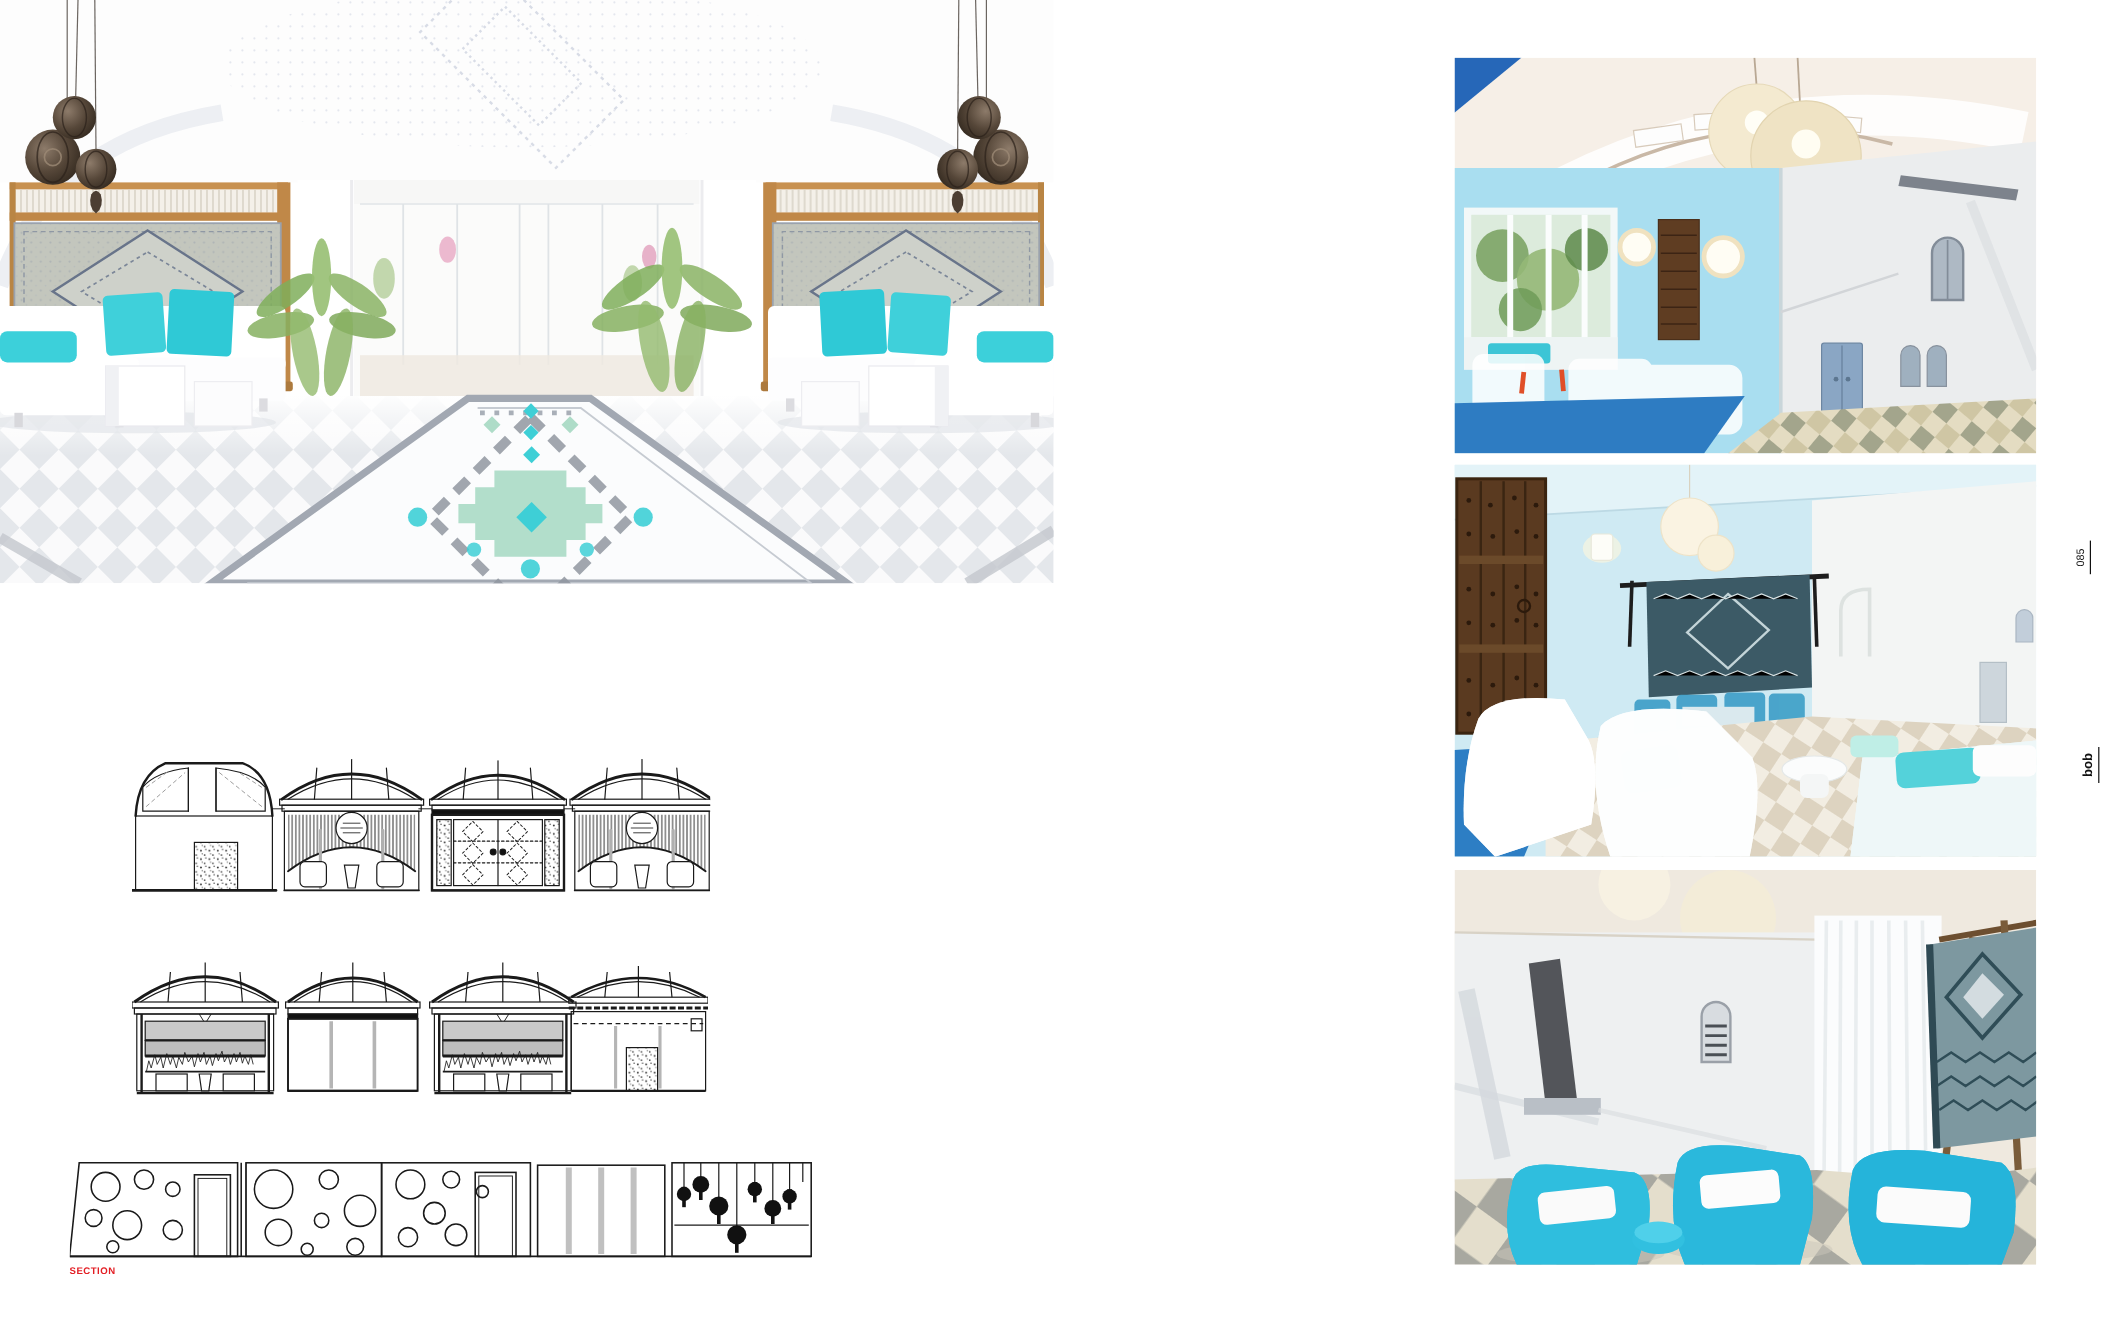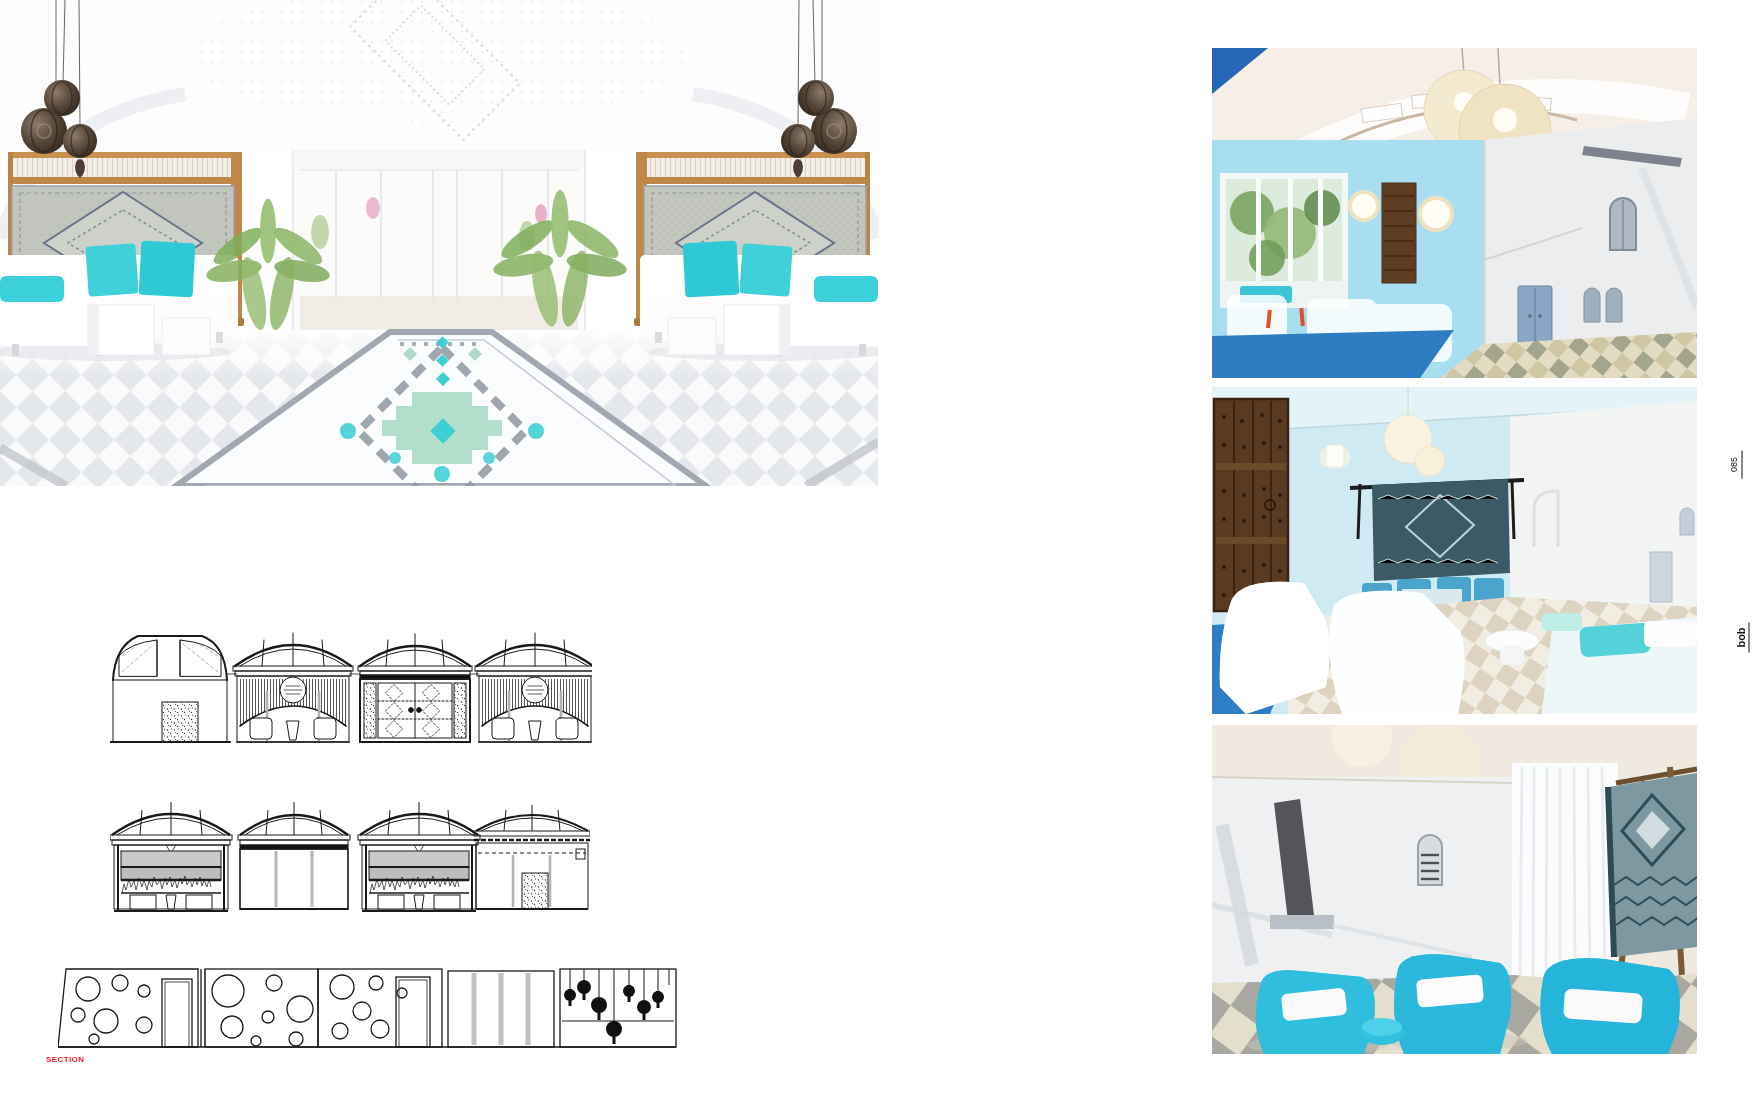--- a/index.html
+++ b/index.html
@@ -1,21 +1,21 @@
 <!DOCTYPE html>
 <html><head>
 <meta charset="utf-8">
 <style>
   html,body{margin:0;padding:0;}
   body{width:1755px;height:1102px;background:#ffffff;position:relative;overflow:hidden;
        font-family:"Liberation Sans",sans-serif;color:#1a1a1a;}
   .abs{position:absolute;}
   .fig{position:absolute;overflow:hidden;}
   .fig svg{display:block;}
-  #section-label{left:46px;top:1055px;font-size:8px;font-weight:bold;letter-spacing:.4px;color:#e31e24;}
+  #section-label{left:58px;top:1055px;font-size:8px;font-weight:bold;letter-spacing:.4px;color:#e31e24;}
   .rot-label{position:absolute;transform:rotate(-90deg);transform-origin:center;text-align:center;
              color:#111;border-bottom:1px solid #111;line-height:1.1;}
   #page-number{left:1722px;top:458px;width:28px;height:12px;font-size:9px;}
   #magazine-logo{left:1727px;top:630px;width:30px;height:14px;font-size:11px;font-weight:bold;
                  border-bottom:1.6px solid #111;}
 </style>
 </head>
 <body>
 
 <div class="fig" style="left:0;top:0;width:878px;height:486px">

